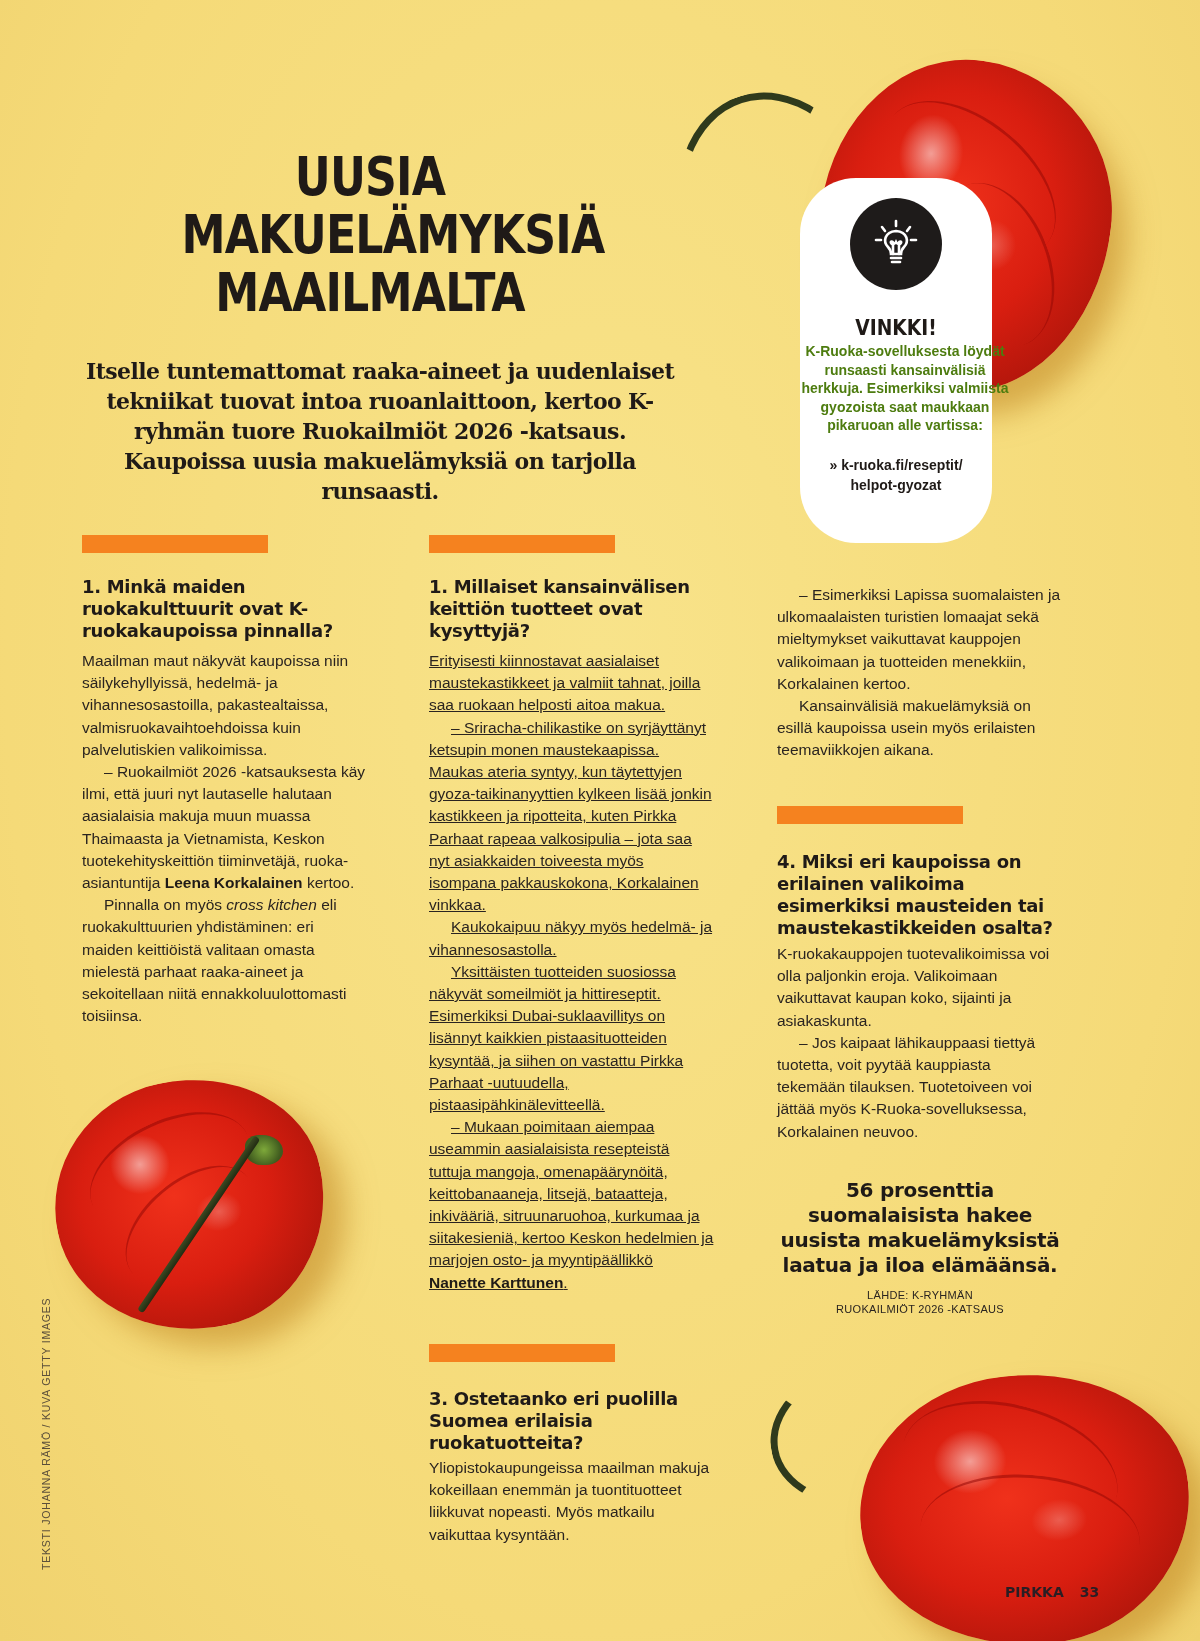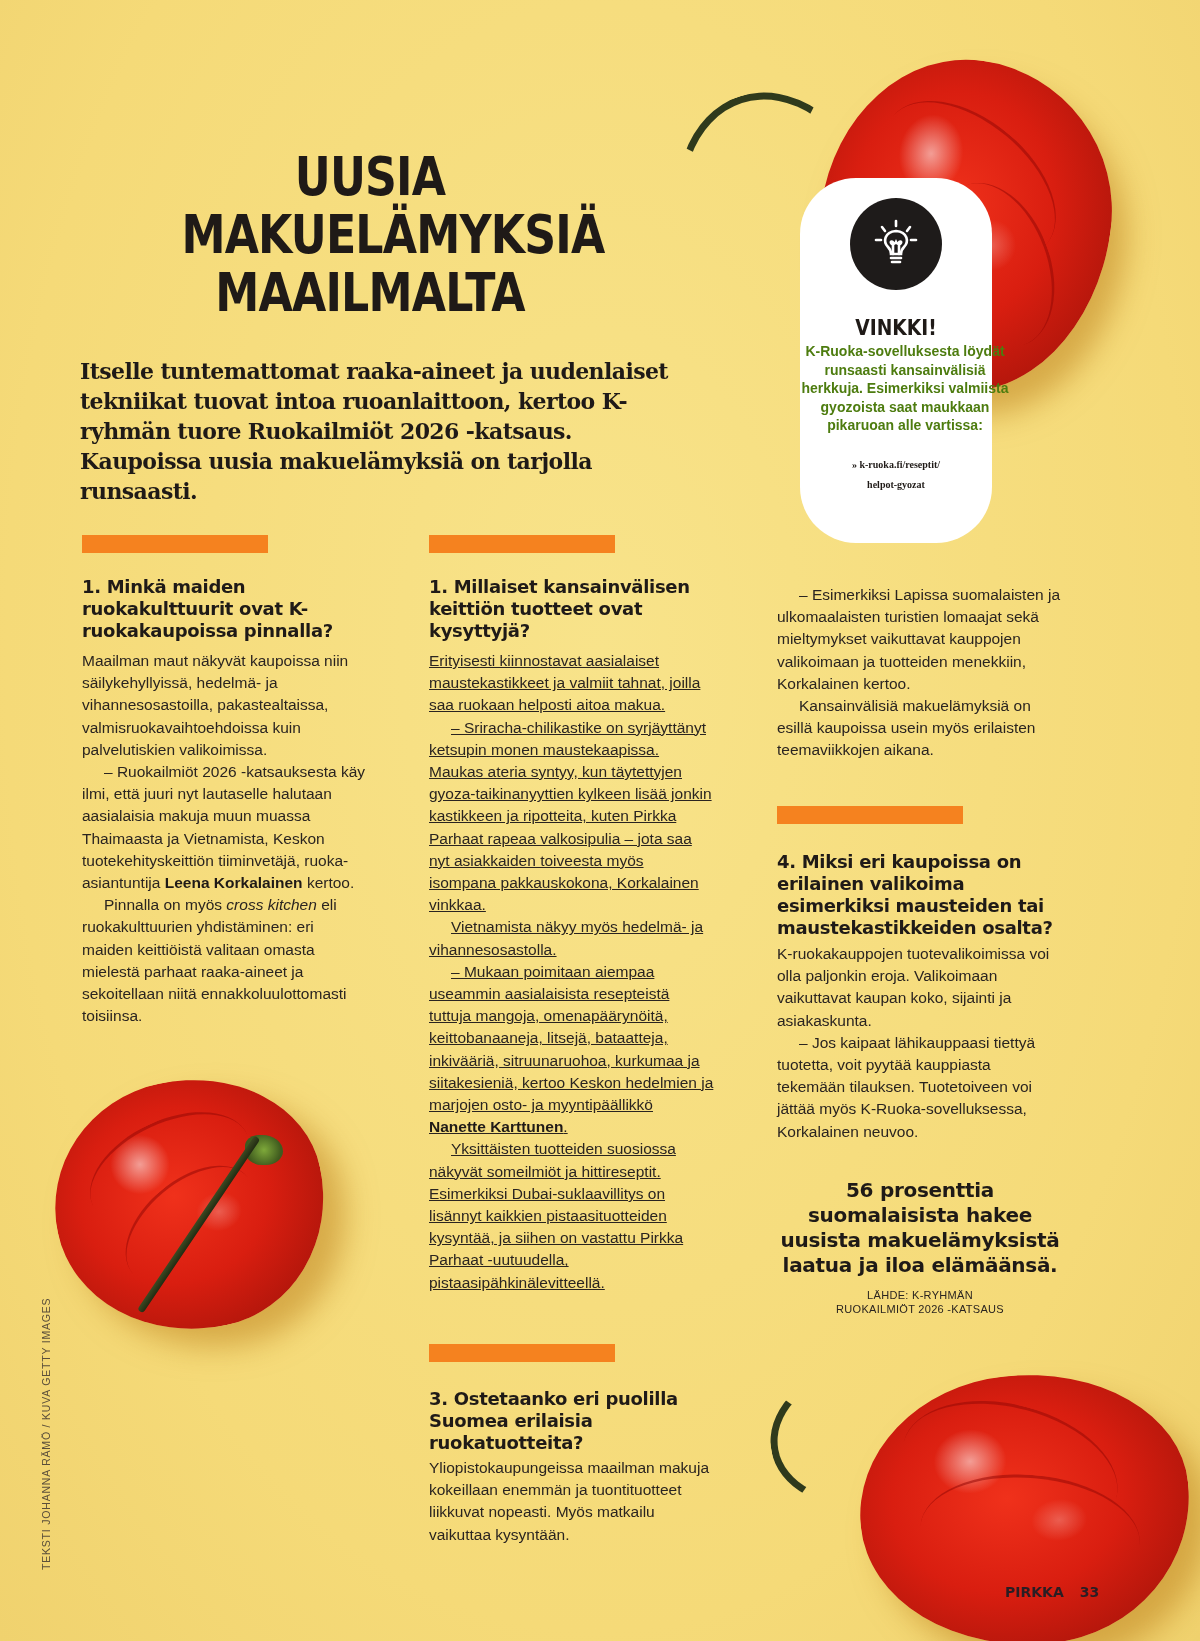--- a/index.html
+++ b/index.html
@@ -64,21 +64,21 @@
       letter-spacing: -1px;
       transform: scaleX(0.82);
       transform-origin: center top;
       color: #1f1a17;
     }
     .title div { white-space: nowrap; }
 
     .lead {
       position: absolute;
       left: 80px; top: 356px; width: 600px;
-      text-align: left;
+      text-align: center;
       font-family: "DejaVu Serif", serif;
       font-weight: bold;
       font-size: 22px;
       line-height: 30px;
       letter-spacing: -0.6px;
       color: #1f1a17;
     }
 
     
     .tip {
@@ -108,23 +108,23 @@
       margin: 2px auto 0;
       width: 210px;
       font-family: "Liberation Sans", sans-serif;
       font-weight: bold;
       font-size: 14px;
       line-height: 18.5px;
       color: #4d7c0f;
     }
     .tip .link {
       margin-top: 20px;
-      font-family: Liberation Serif, serif;
-      font-weight: bold;
-      font-size: 10px;
+      font-family: Liberation Sans, sans-serif;
+      font-weight: bold;
+      font-size: 14px;
       line-height: 20px;
       color: #1f1a17;
       text-decoration: none;
       display: block;
     }
 
     
     .bar {
       position: absolute;
       width: 186px; height: 18px;
@@ -260,23 +260,23 @@
     <p>Maailman maut näkyvät kaupoissa niin säilykehyllyissä, hedelmä- ja vihannesosastoilla, pakastealtaissa, valmisruokavaihtoehdoissa kuin palvelutiskien valikoimissa.</p>
     <p class="indent"><span>– Ruokailmiöt 2026 -katsauksesta käy ilmi, että juuri nyt lautaselle halutaan aasialaisia makuja muun muassa Thaimaasta ja Vietnamista, Keskon tuotekehityskeittiön tiiminvetäjä, ruoka-asiantuntija</span> <b>Leena Korkalainen</b> <span>kertoo.</span></p>
     <p class="indent"><span>Pinnalla on myös</span> <i>cross kitchen</i> <span>eli ruokakulttuurien yhdistäminen: eri maiden keittiöistä valitaan omasta mielestä parhaat raaka-aineet ja sekoitellaan niitä ennakkoluulottomasti toisiinsa.</span></p>
   </div>
 
   <div class="bar" style="left:429px; top:535px;"></div>
   <h2 class="q-heading" style="left:429px; top:576px; width:290px;">1. Millaiset kansainvälisen keittiön tuotteet ovat kysyttyjä?</h2>
   <div class="body-text" style="left:429px; top:650px; width:285px;text-decoration:underline;">
     <p>Erityisesti kiinnostavat aasialaiset maustekastikkeet ja valmiit tahnat, joilla saa ruokaan helposti aitoa makua.</p>
     <p class="indent">– Sriracha-chilikastike on syrjäyttänyt ketsupin monen maustekaapissa. Maukas ateria syntyy, kun täytettyjen gyoza-taikinanyyttien kylkeen lisää jonkin kastikkeen ja ripotteita, kuten Pirkka Parhaat rapeaa valkosipulia – jota saa nyt asiakkaiden toiveesta myös isompana pakkauskokona, Korkalainen vinkkaa.</p>
-    <p class="indent">Vietnamista näkyy myös hedelmä- ja vihannesosastolla.</p>
+    <p class="indent">Kaukokaipuu näkyy myös hedelmä- ja vihannesosastolla.</p>
+    <p class="indent">Yksittäisten tuotteiden suosiossa näkyvät someilmiöt ja hittireseptit. Esimerkiksi Dubai-suklaavillitys on lisännyt kaikkien pistaasituotteiden kysyntää, ja siihen on vastattu Pirkka Parhaat -uutuudella, pistaasipähkinälevitteellä.</p>
     <p class="indent"><span>– Mukaan poimitaan aiempaa useammin aasialaisista resepteistä tuttuja mangoja, omenapäärynöitä, keittobanaaneja, litsejä, bataatteja, inkivääriä, sitruunaruohoa, kurkumaa ja siitakesieniä, kertoo Keskon hedelmien ja marjojen osto- ja myyntipäällikkö</span> <b>Nanette Karttunen</b><span>.</span></p>
-    <p class="indent">Yksittäisten tuotteiden suosiossa näkyvät someilmiöt ja hittireseptit. Esimerkiksi Dubai-suklaavillitys on lisännyt kaikkien pistaasituotteiden kysyntää, ja siihen on vastattu Pirkka Parhaat -uutuudella, pistaasipähkinälevitteellä.</p>
   </div>
 
   <div class="bar" style="left:429px; top:1344px;"></div>
   <h2 class="q-heading" style="left:429px; top:1388px; width:260px;">3. Ostetaanko eri puolilla Suomea erilaisia ruokatuotteita?</h2>
   <div class="body-text" style="left:429px; top:1457px; width:285px;">
     <p>Yliopistokaupungeissa maailman makuja kokeillaan enemmän ja tuontituotteet liikkuvat nopeasti. Myös matkailu vaikuttaa kysyntään.</p>
   </div>
 
   <div class="body-text" style="left:777px; top:584px; width:285px;">
     <p class="indent">– Esimerkiksi Lapissa suomalaisten ja ulkomaalaisten turistien lomaajat sekä mieltymykset vaikuttavat kauppojen valikoimaan ja tuotteiden menekkiin, Korkalainen kertoo.</p>

